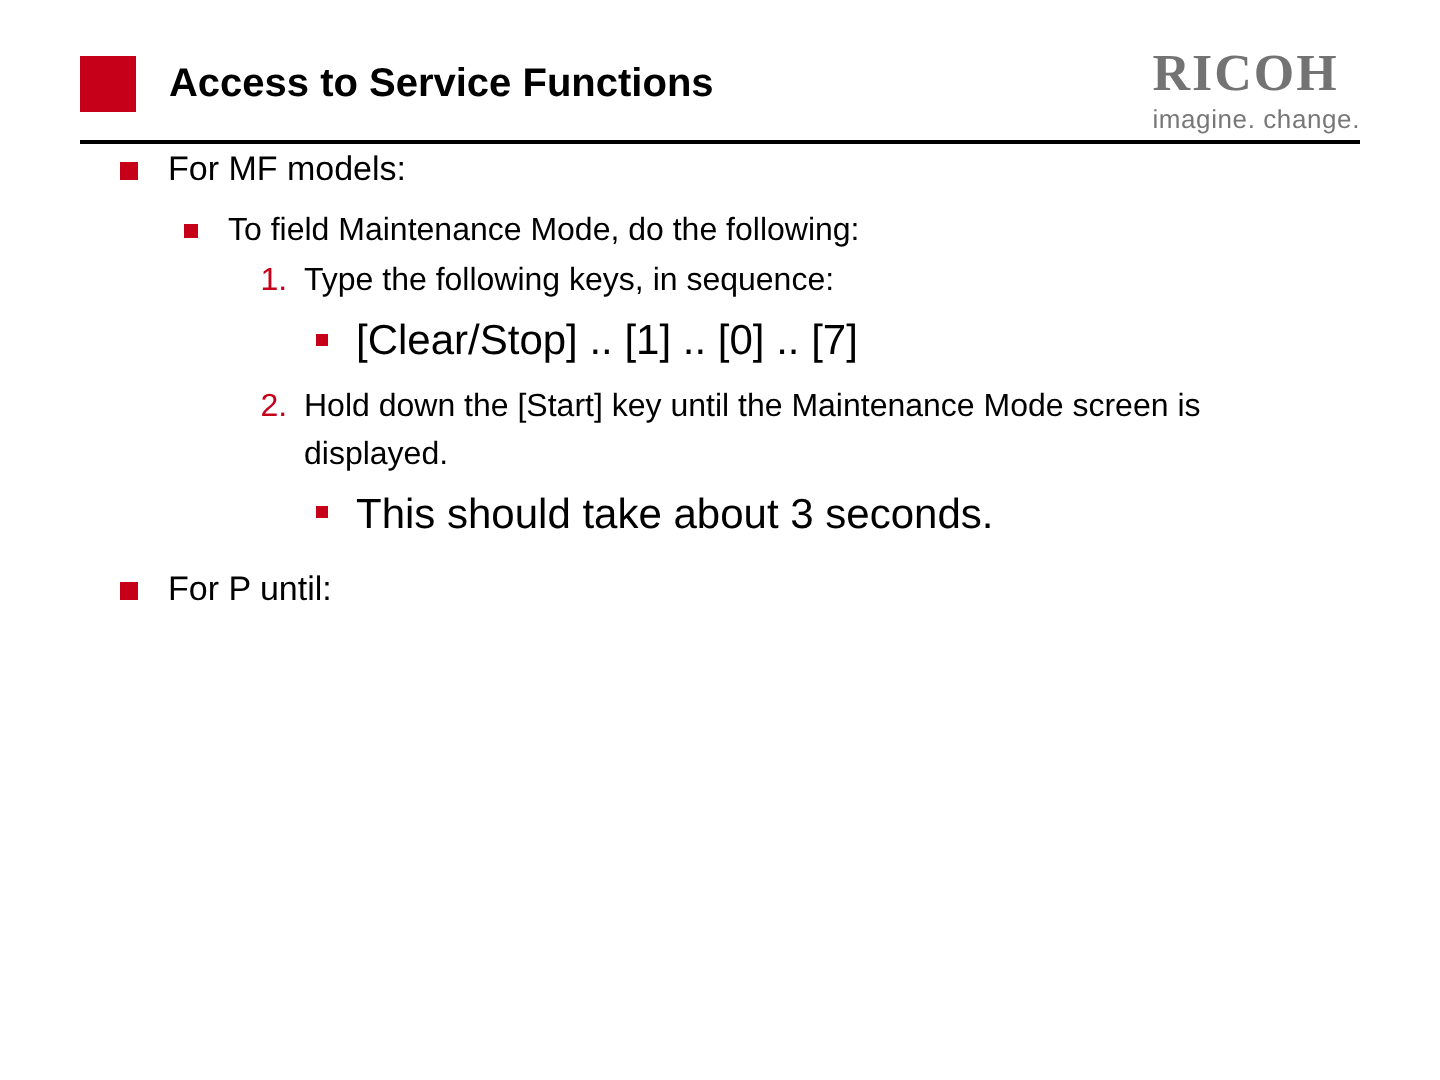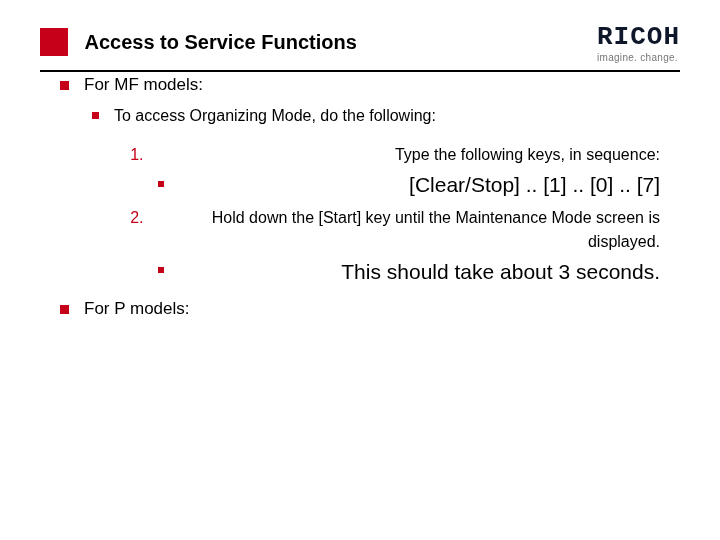--- a/index.html
+++ b/index.html
@@ -39,26 +39,26 @@
   .logo {
     position: absolute;
     right: 40px;
     top: 24px;
     text-align: left;
   }
   .logo-word {
     font-size: 26px;
     font-weight: 900;
     letter-spacing: 1px;
-    color: #0f172a;
+    color: #737373;
     line-height: 1;
-    font-family: Liberation Mono, monospace;
+    font-family: Liberation Serif, serif;
   }
   .logo-tag {
-    font-size: 10px;
+    font-size: 13px;
     color: #777;
     margin-top: 2px;
     letter-spacing: 0.3px;
   }
   .divider {
     margin: 14px 40px 0 40px;
     height: 2px;
     background: #000;
   }
   .body {
@@ -99,24 +99,23 @@
   ul.lvl2 > li::before {
     content: "";
     position: absolute;
     left: 0;
     top: 0.5em;
     width: 7px;
     height: 7px;
     background: #c70019;
   }
   ol.lvl3 {
-    margin: 16px 0 0 0;
+    margin: 2px 0 0 0;
     padding: 0 0 0 34px;
     font-size: 16px;
-    text-align: right;
   }
   ol.lvl3 > li {
     margin-bottom: 6px;
     padding-left: 4px;
   }
   ol.lvl3 > li::marker {
     color: #c70019;
   }
   ul.lvl4 {
     list-style: none;
@@ -156,39 +155,39 @@
 
   <div class="divider"></div>
 
   <div class="body">
     <ul class="top">
 
       <li>
         <span>For MF models:</span>
         <ul class="lvl2">
           <li>
-            <span>To access Organizing Mode, do the following:</span>
+            <span>To field Maintenance Mode, do the following:</span>
             <ol class="lvl3">
               <li>
                 <span>Type the following keys, in sequence:</span>
                 <ul class="lvl4">
                   <li>[Clear/Stop] .. [1] .. [0] .. [7]</li>
                 </ul>
               </li>
               <li>
                 <span>Hold down the [Start] key until the Maintenance Mode screen is displayed.</span>
                 <ul class="lvl4">
                   <li>This should take about 3 seconds.</li>
                 </ul>
               </li>
             </ol>
           </li>
         </ul>
       </li>
 
       <li>
-        <span>For P models:</span>
+        <span>For P until:</span>
       </li>
 
     </ul>
   </div>
 
 </div>
 
 </body></html>

